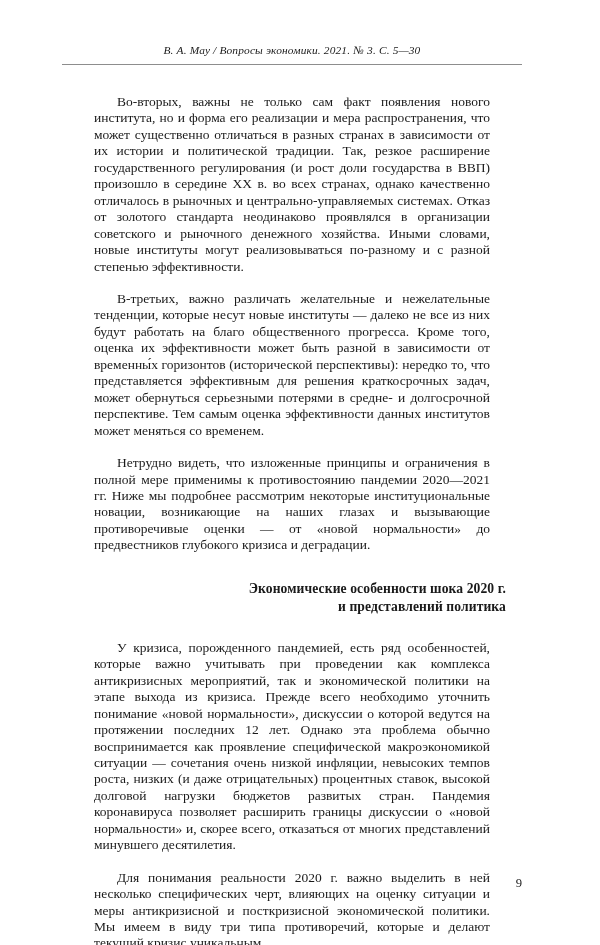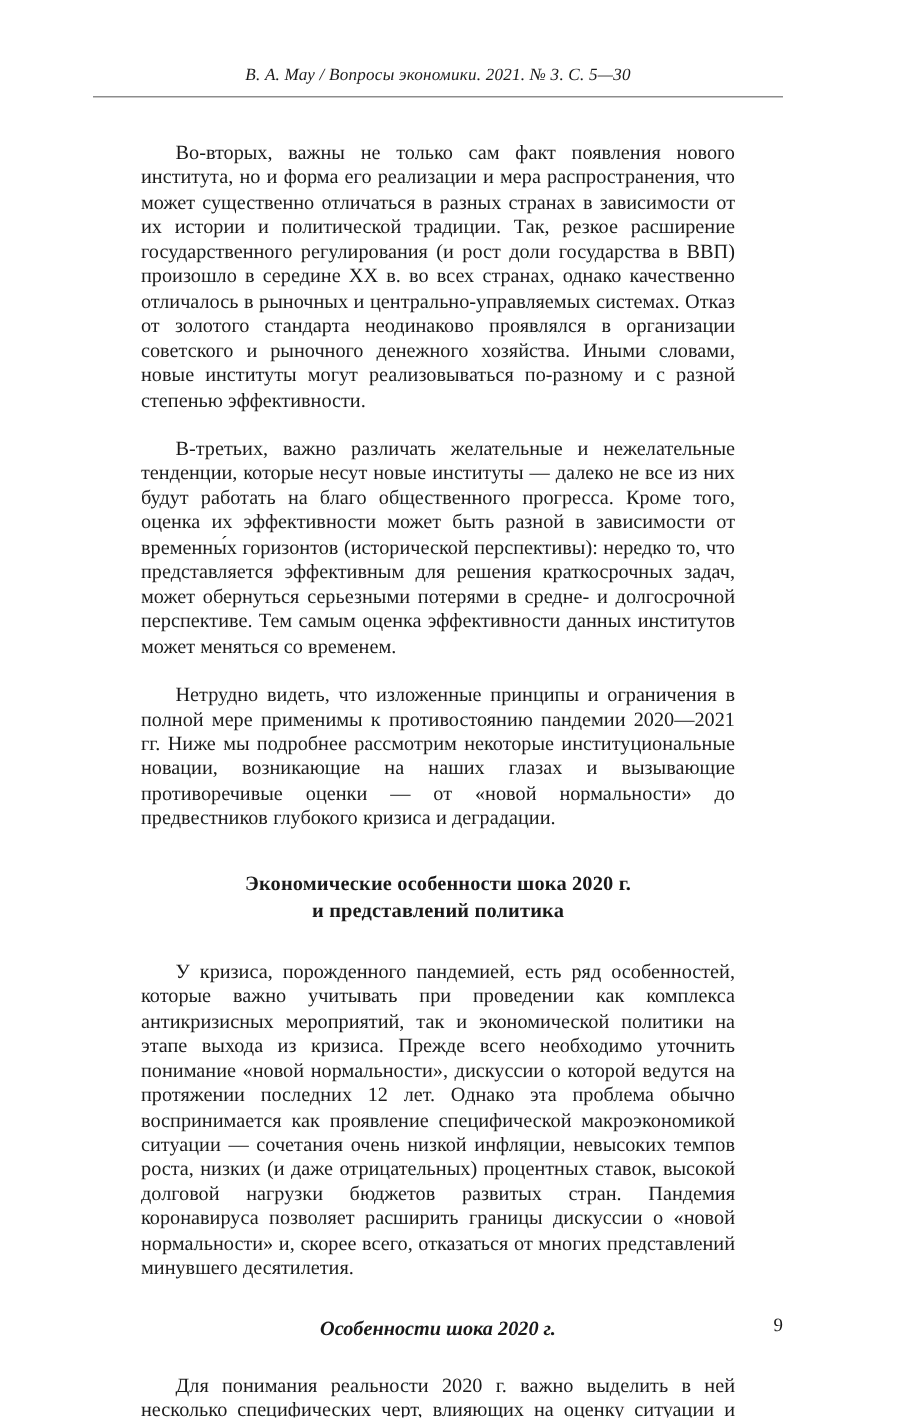--- a/index.html
+++ b/index.html
@@ -62,21 +62,21 @@
     text-indent: 23px;
     font-size: 13.5px;
     line-height: 16.45px;
     hyphens: manual;
     word-spacing: 0.1px;
   }
 
   
   .section-heading {
     margin: 0;
-    text-align: center;
+    text-align: right;
     font-weight: bold;
     font-size: 13.6px;
     line-height: 18px;
     letter-spacing: 0.1px;
   }
   .section-heading .line {
     display: block;
     white-space: nowrap;
   }
   .heading-block {
@@ -127,23 +127,20 @@
 
     <div class="heading-block">
       <h2 class="section-heading">
         <span class="line">Экономические особенности шока 2020 г.</span>
         <span class="line">и представлений политика</span>
       </h2>
     </div>
 
     <p class="body-par">У кризиса, порожденного пандемией, есть ряд особенностей, которые важно учитывать при проведении как комплекса антикризисных мероприятий, так и экономической политики на этапе выхода из кризиса. Прежде всего необходимо уточнить понимание «новой нормальности», дискуссии о которой ведутся на протяжении последних 12 лет. Однако эта проблема обычно воспринимается как проявление специфической макроэкономикой ситуации — сочетания очень низкой инфляции, невысоких темпов роста, низких (и даже отрицательных) процентных ставок, высокой долговой нагрузки бюджетов развитых стран. Пандемия коронавируса позволяет расширить границы дискуссии о «новой нормальности» и, скорее всего, отказаться от многих представлений минувшего десятилетия.</p>
 
-    <div class="subheading-block">
-      <h3 class="sub-heading">Особенности шока 2020 г.</h3>
-    </div>
 
     <p class="body-par">Для понимания реальности 2020 г. важно выделить в ней несколько специфических черт, влияющих на оценку ситуации и меры антикризисной и посткризисной экономической политики. Мы имеем в виду три типа противоречий, которые и делают текущий кризис уникальным.</p>
 
   </div>
 
   <div class="folio">9</div>
 
 </div>
 
 </body></html>

